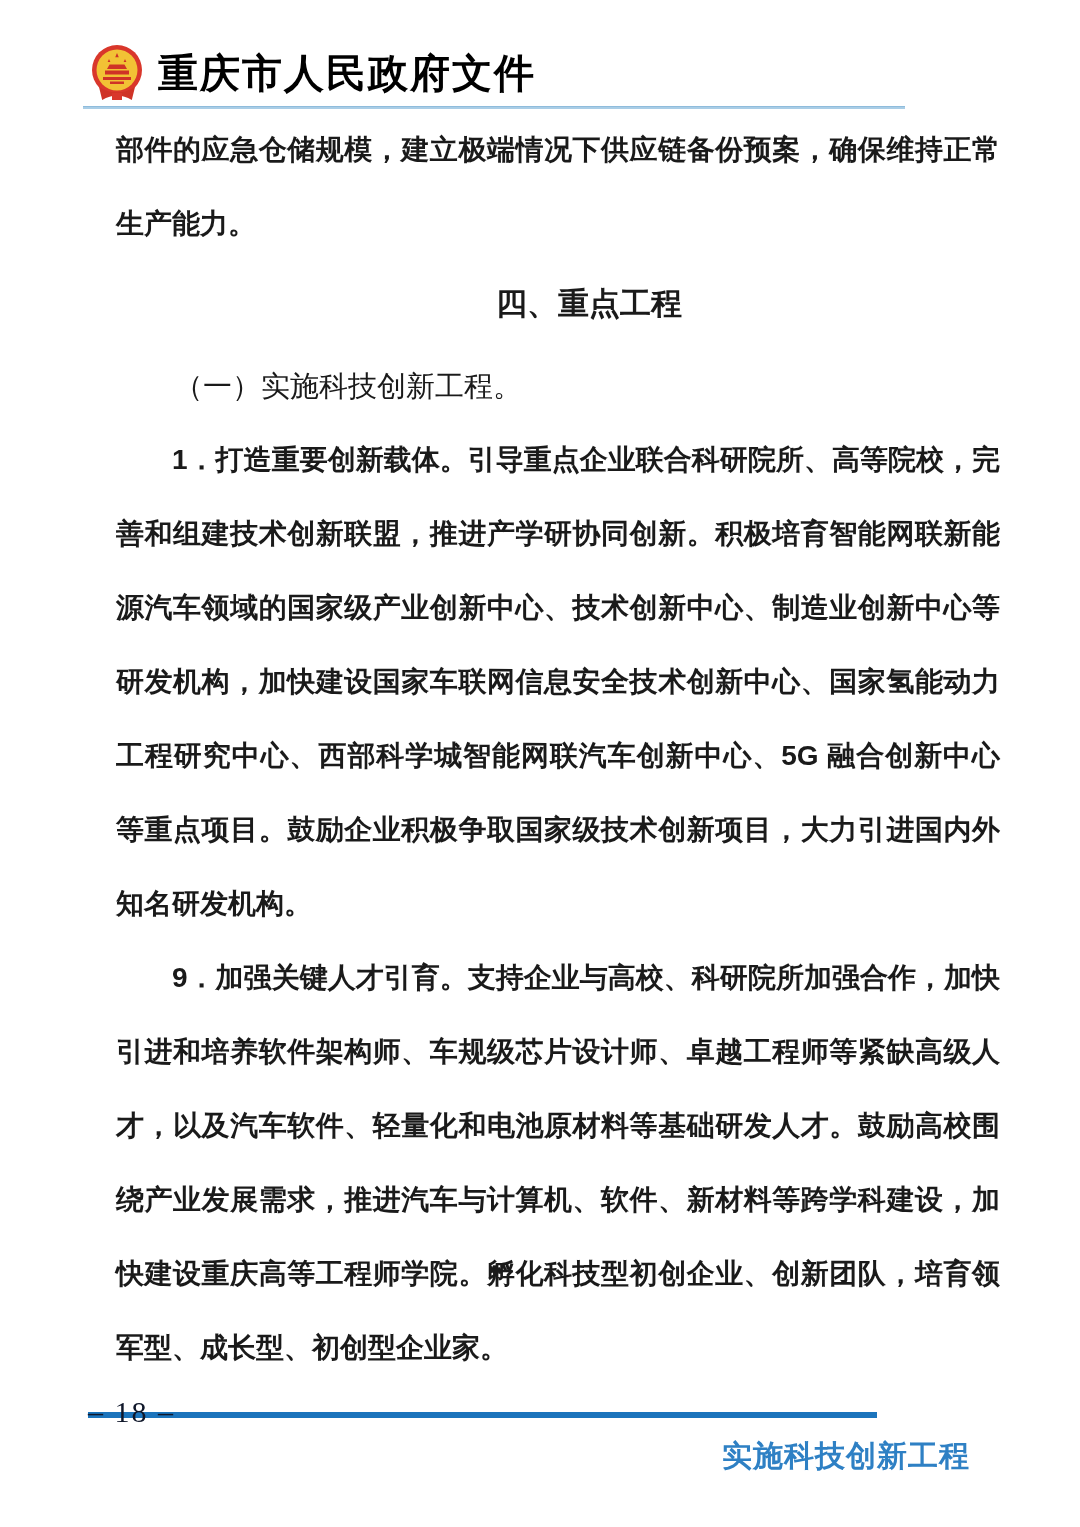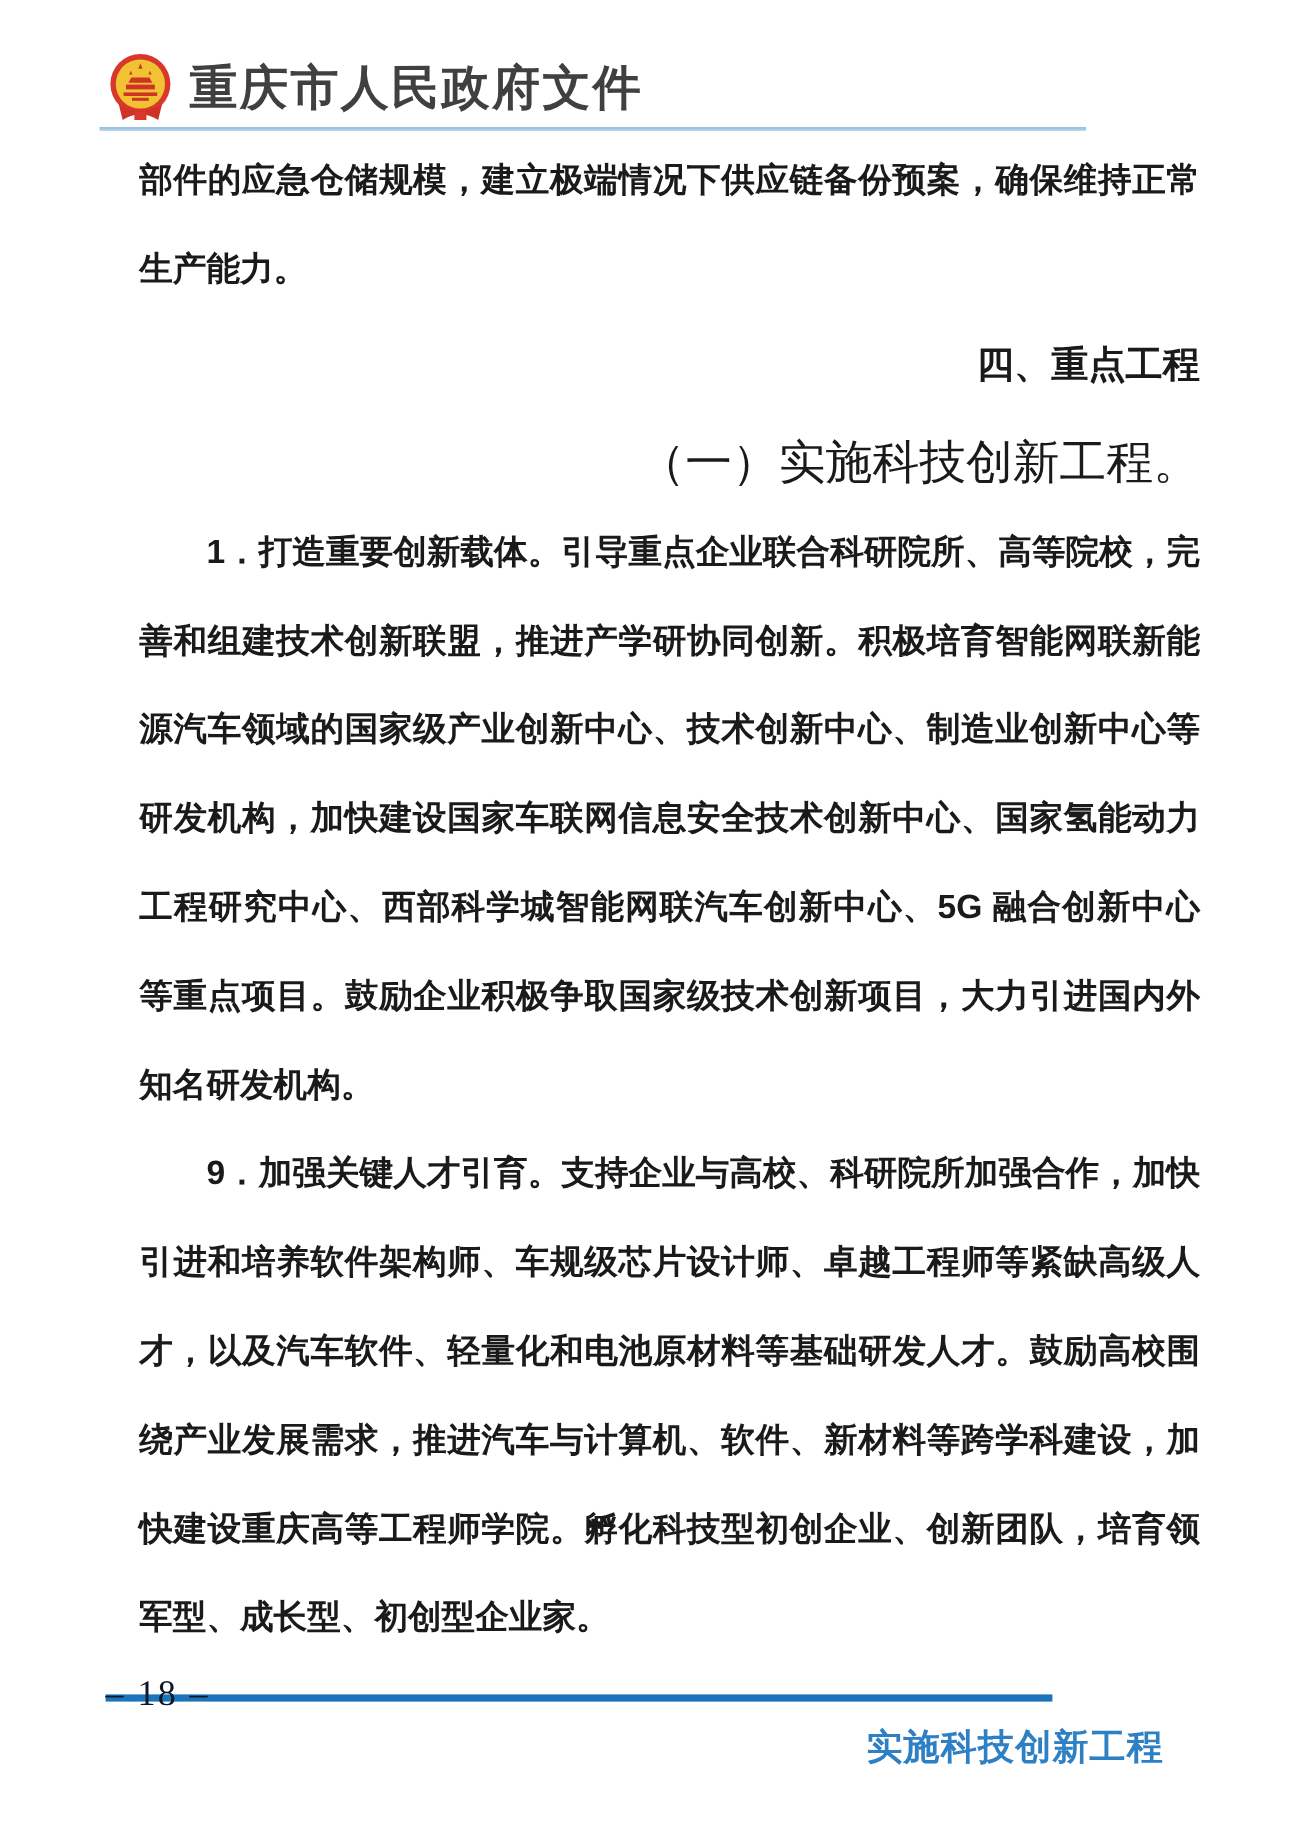--- a/index.html
+++ b/index.html
@@ -16,21 +16,21 @@
 
   
   .header { position: relative; padding: 44px 0 0 88px; }
   .header-row { display: flex; align-items: center; gap: 12px; }
   .emblem { width: 58px; height: 58px; flex: 0 0 auto; }
   .header-title {
     font-family: "Liberation Serif", serif;
     font-weight: bold;
     font-size: 40px;
     letter-spacing: 2px;
-    color: #404040;
+    color: #000000;
     white-space: nowrap;
   }
   .header-rule {
     margin-top: 4px;
     margin-left: -5px;
     width: 822px;
     height: 3px;
     background: #a9cde6;
     border-top: 1px solid #8fbcdc;
   }
@@ -41,29 +41,29 @@
     font-size: 28px;
     line-height: 74px;
     text-align: justify;
     font-weight: 600;
     color: #1a1a1a;
   }
   .doc-body p.indent { text-indent: 2em; }
   .doc-body p.section-heading {
     font-size: 31px;
     font-weight: bold;
-    text-align: right;
+    text-align: center;
     text-indent: 2em;
     margin-top: 6px;
   }
   .doc-body p.sub-heading {
     font-family: Liberation Serif, serif;
     font-weight: 400;
-    font-size: 39px;
-    text-align: right;
+    font-size: 29px;
+    text-align: left;
     text-indent: 2em;
     margin-top: 8px;
   }
 
   
   .footer-rule {
     position: absolute;
     left: 88px;
     top: 1412px;
     width: 789px;

